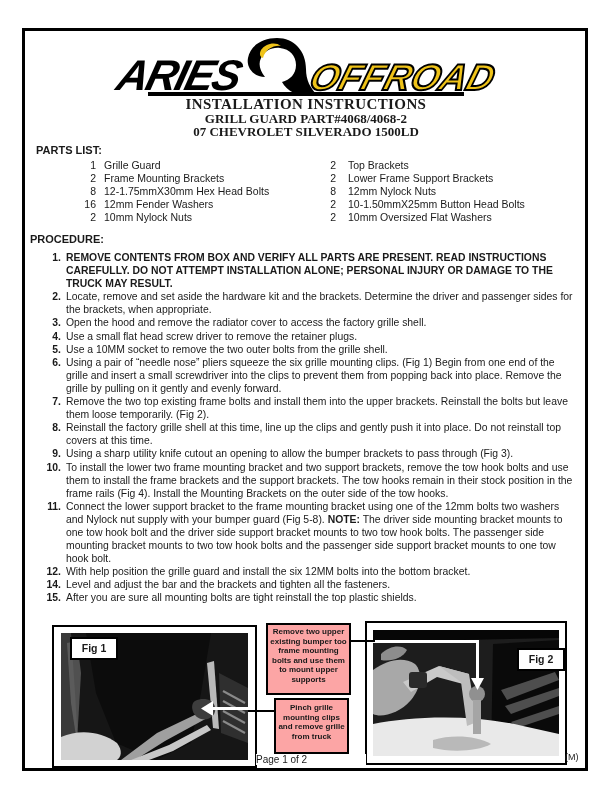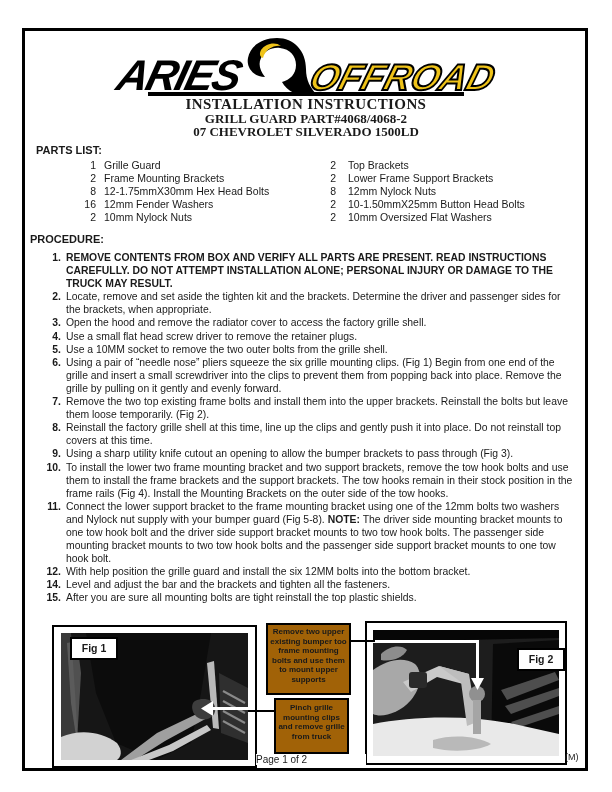--- a/index.html
+++ b/index.html
@@ -66,21 +66,21 @@
   .fig1-box { left:52px; top:625px; width:205px; height:143px; padding:6px 7px; }
   .fig2-box { left:365px; top:621px; width:202px; height:144px; padding:7px 6px; }
   .fig-label {
     position:absolute; background:#fff; border:2px solid #000;
     font-weight:bold; font-size:10.5px; text-align:center; line-height:19px;
     width:44px; height:19px; z-index:5;
   }
   .fig1-label { left:70px; top:637px; }
   .fig2-label { left:517px; top:627px;margin-top:21px; }
   .callout {
-    position:absolute; background:#a16207; border:2px solid #000; box-sizing:border-box;
+    position:absolute; background:#fca5a5; border:2px solid #000; box-sizing:border-box;
     font-weight:bold; font-size:8px; line-height:9.6px; text-align:center;
     padding:2px 2px; z-index:4;
   }
   .callout-top { left:266px; top:623px; width:85px; height:72px; }
   .callout-bottom { left:274px; top:698px; width:75px; height:56px; padding-top:3px; }
   .page-footer { position:absolute; left:256px; top:754px; width:110px; text-align:left; font-size:10px; background:#fff; z-index:4; }
   .connector { position:absolute; background:#000; height:2px; z-index:3; }
   .connector-1 { left:349px; top:640px; width:26px; }
   .connector-2 { left:248px; top:710px; width:28px; }
   .corner-mark { position:absolute; left:565px; top:752px; font-size:9px; color:#222; z-index:6; background:transparent; }
@@ -155,21 +155,21 @@
   </div>
 
   <div class="procedure-heading">PROCEDURE:</div>
   <div class="steps">
     <div class="step step-bold">
         <span class="step-num">1.</span>
         <span class="step-text">REMOVE CONTENTS FROM BOX AND VERIFY ALL PARTS ARE PRESENT. READ INSTRUCTIONS CAREFULLY. DO NOT ATTEMPT INSTALLATION ALONE; PERSONAL INJURY OR DAMAGE TO THE TRUCK MAY RESULT.</span>
       </div>
     <div class="step">
         <span class="step-num">2.</span>
-        <span class="step-text">Locate, remove and set aside the tighten kit and the brackets. Determine the driver and passenger sides for the brackets, when appropriate.</span>
+        <span class="step-text">Locate, remove and set aside the hardware kit and the brackets. Determine the driver and passenger sides for the brackets, when appropriate.</span>
       </div>
     <div class="step">
         <span class="step-num">3.</span>
         <span class="step-text">Open the hood and remove the radiator cover to access the factory grille shell.</span>
       </div>
     <div class="step">
         <span class="step-num">4.</span>
         <span class="step-text">Use a small flat head screw driver to remove the retainer plugs.</span>
       </div>
     <div class="step">

